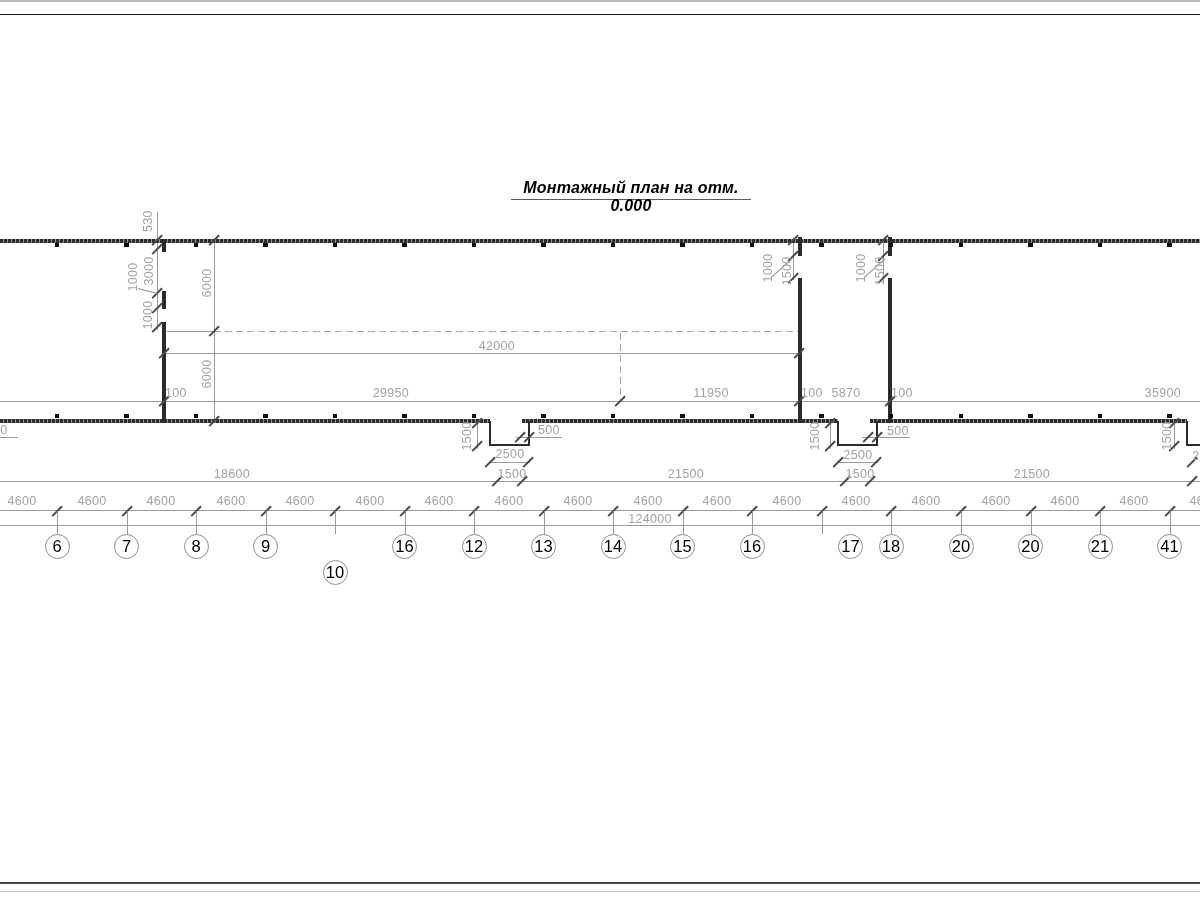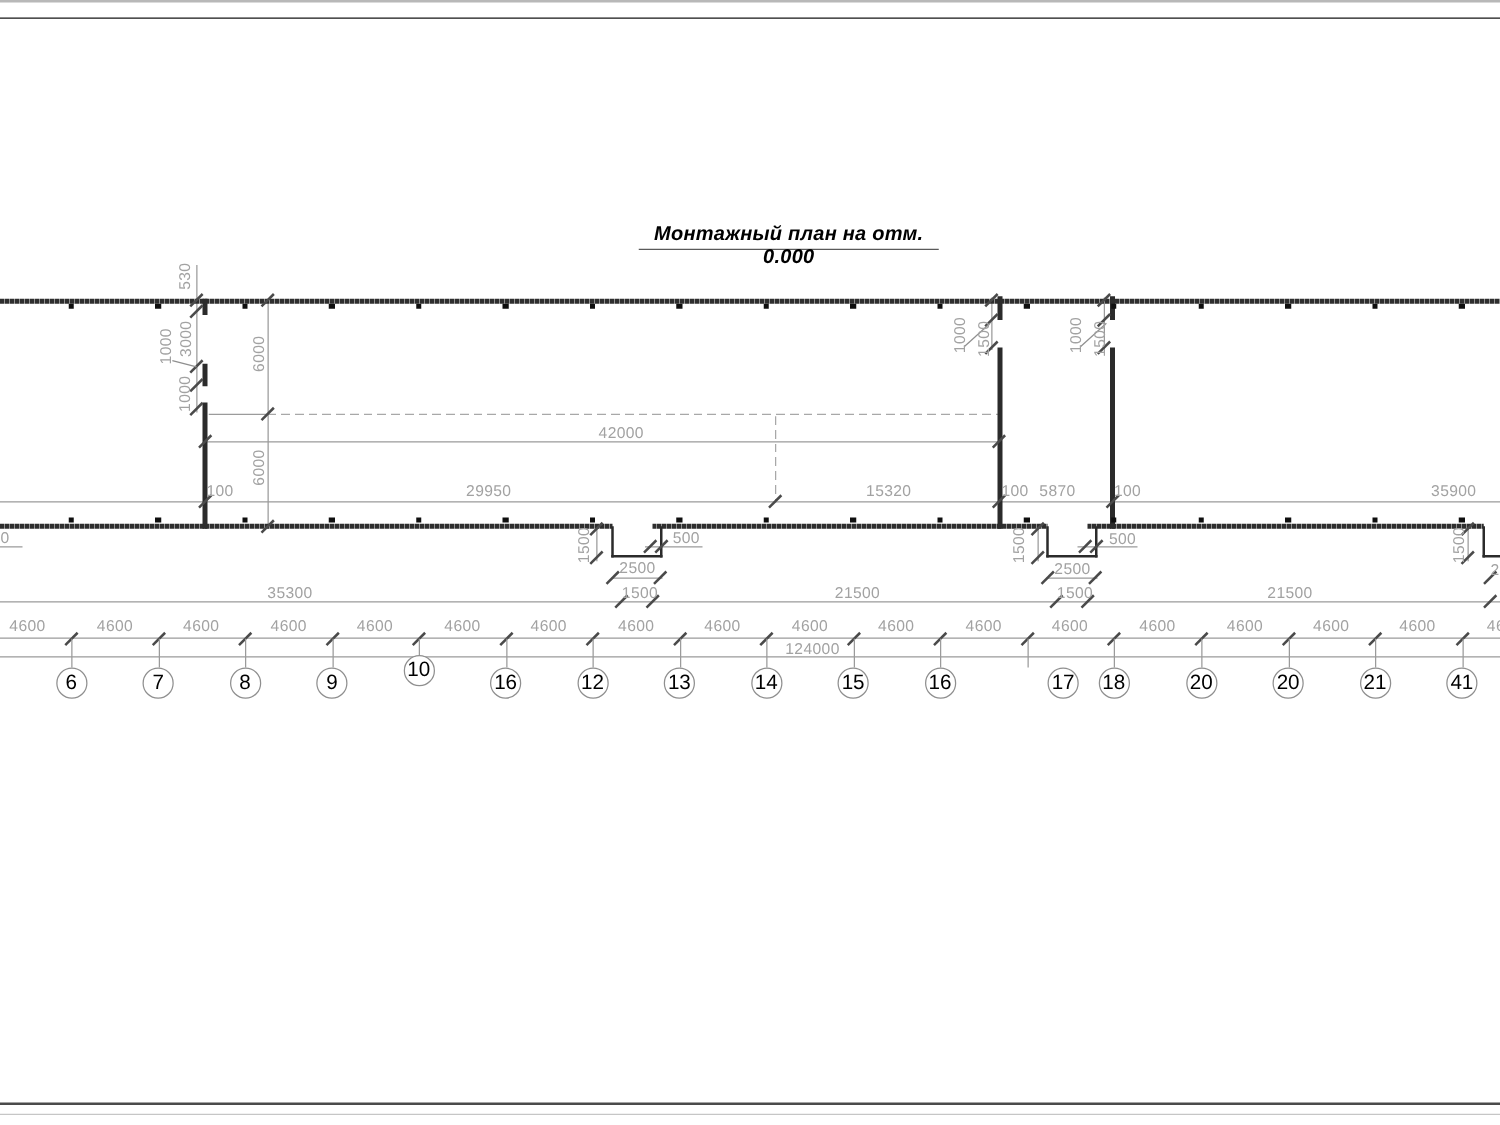--- a/index.html
+++ b/index.html
@@ -173,32 +173,32 @@
       <div class="tick" style="left: 961px; top: 510.5px;"></div>
       <div class="tick" style="left: 1030.5px; top: 510.5px;"></div>
       <div class="tick" style="left: 1100px; top: 510.5px;"></div>
       <div class="tick" style="left: 1169.5px; top: 510.5px;"></div>
       <div class="leader" style="left: 138px; top: 288px; width: 20px; transform: rotate(14.7deg);"></div>
       <div class="leader" style="left: 771px; top: 277px; width: 28.3px; transform: rotate(-42.1deg);"></div>
       <div class="leader" style="left: 864px; top: 277px; width: 28.3px; transform: rotate(-42.1deg);"></div>
       <div class="dim" style="left: 497px; top: 346px;">42000</div>
       <div class="dim" style="left: 176px; top: 393px;">100</div>
       <div class="dim" style="left: 391px; top: 393px;">29950</div>
-      <div class="dim" style="left: 711px; top: 393px;">15320</div>
+      <div class="dim" style="left: 711px; top: 393px;">11950</div>
       <div class="dim" style="left: 812px; top: 393px;">100</div>
       <div class="dim" style="left: 846px; top: 393px;">5870</div>
       <div class="dim" style="left: 902px; top: 393px;">100</div>
       <div class="dim" style="left: 1163px; top: 393px;">35900</div>
       <div class="dim" style="left: 549px; top: 430px;">500</div>
       <div class="dim" style="left: 510px; top: 454px;">2500</div>
       <div class="dim" style="left: 512px; top: 474px;">1500</div>
       <div class="dim" style="left: 898px; top: 431px;">500</div>
       <div class="dim" style="left: 858px; top: 455px;">2500</div>
       <div class="dim" style="left: 860px; top: 474px;">1500</div>
-      <div class="dim" style="left: 232px; top: 474px;">35300</div>
+      <div class="dim" style="left: 232px; top: 474px;">18600</div>
       <div class="dim" style="left: 686px; top: 474px;">21500</div>
       <div class="dim" style="left: 1032px; top: 474px;">21500</div>
       <div class="dim" style="left: 4px; top: 430px;">0</div>
       <div class="dim" style="left: 1196px; top: 456px;">2</div>
       <div class="dim rot" style="left: 148px; top: 221px;">530</div>
       <div class="dim rot" style="left: 133px; top: 277px;">1000</div>
       <div class="dim rot" style="left: 149px; top: 271px;">3000</div>
       <div class="dim rot" style="left: 148px; top: 315px;">1000</div>
       <div class="dim rot" style="left: 207px; top: 283px;">6000</div>
       <div class="dim rot" style="left: 207px; top: 374px;">6000</div>
@@ -238,21 +238,21 @@
       </div>
       <div class="axis-ext" style="left: 196px; top: 511px; height: 22.5px;"></div>
       <div class="circle" style="left: 183.5px; top: 533.5px; width: 25px; height: 25px;">
         <span class="axnum">8</span>
       </div>
       <div class="axis-ext" style="left: 265.5px; top: 511px; height: 22.5px;"></div>
       <div class="circle" style="left: 253px; top: 533.5px; width: 25px; height: 25px;">
         <span class="axnum">9</span>
       </div>
       <div class="axis-ext" style="left: 335px; top: 511px; height: 22.5px;"></div>
-      <div class="circle" style="left: 322.5px; top: 524px; width: 25px; height: 25px;">
+      <div class="circle" style="left: 322.5px; top: 560px; width: 25px; height: 25px;">
         <span class="axnum">10</span>
       </div>
       <div class="axis-ext" style="left: 404.5px; top: 511px; height: 22.5px;"></div>
       <div class="circle" style="left: 392px; top: 533.5px; width: 25px; height: 25px;">
         <span class="axnum">16</span>
       </div>
       <div class="axis-ext" style="left: 474px; top: 511px; height: 22.5px;"></div>
       <div class="circle" style="left: 461.5px; top: 533.5px; width: 25px; height: 25px;">
         <span class="axnum">12</span>
       </div>

